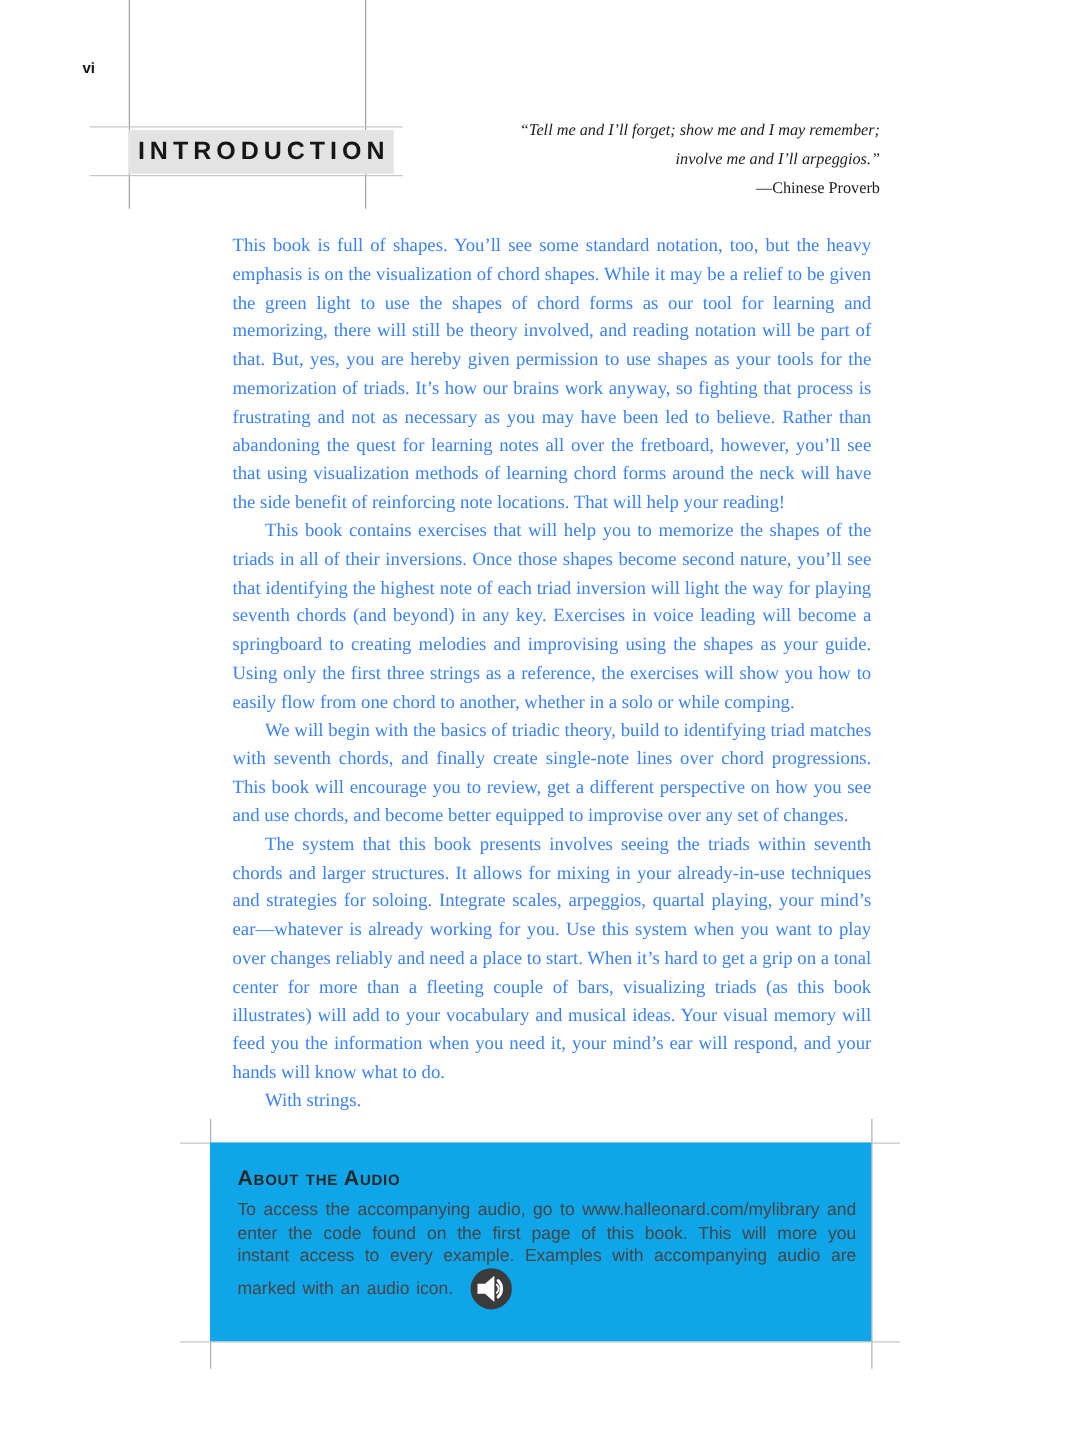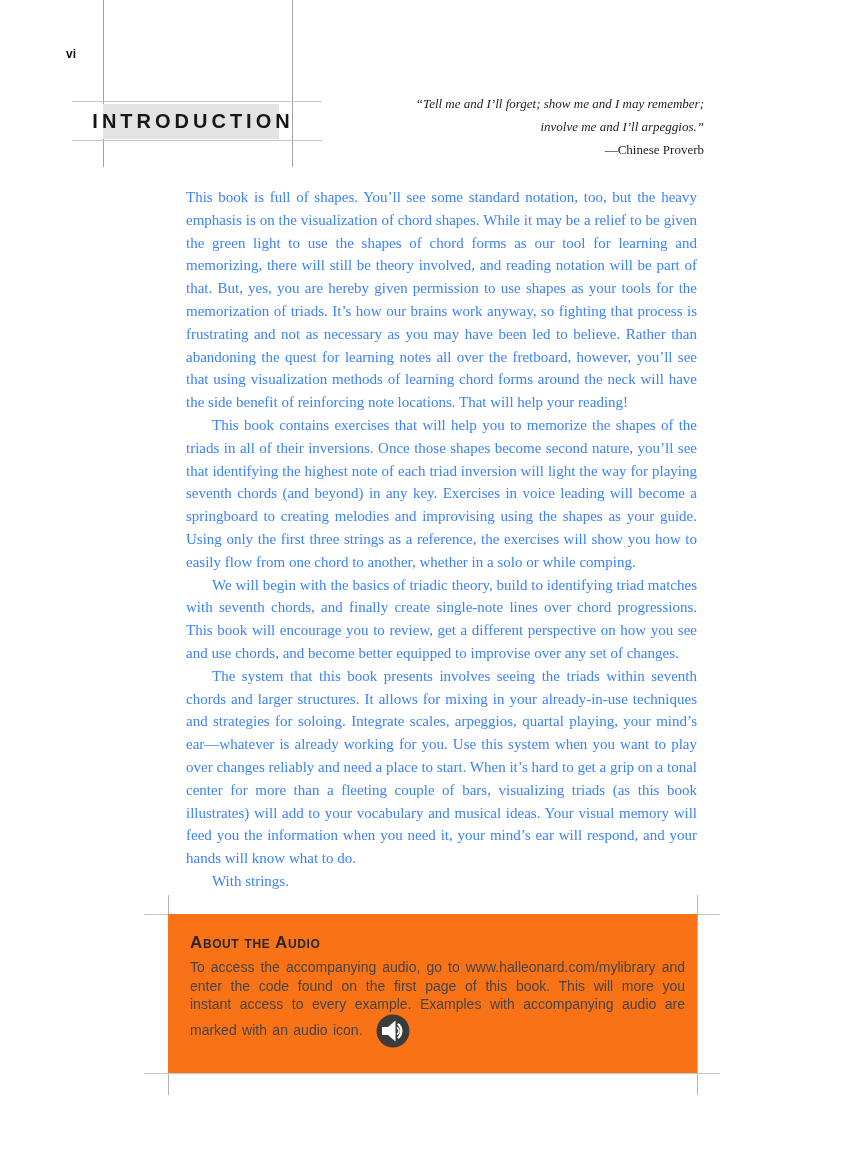--- a/index.html
+++ b/index.html
@@ -34,21 +34,21 @@
     font-family: "Liberation Sans", sans-serif;
     font-weight: bold;
     font-size: 12px;
     color: #111;
   }
 
   
   .intro-box {
     position: absolute;
     left: 103px; top: 104px;
-    width: 176px; height: 35px;
+    width: 212px; height: 35px;
     background: #e3e3e3;
     display: flex;
     align-items: center;
     justify-content: center;
   }
   .intro-box span {
     font-family: "Liberation Sans", sans-serif;
     font-weight: bold;
     font-size: 20px;
     letter-spacing: 4px;
@@ -81,21 +81,21 @@
     color: #3b82f6;
   }
   .body-text p { margin: 0; text-indent: 26px; }
   .body-text p:first-child { text-indent: 0; }
 
   
   .audio-box {
     position: absolute;
     left: 168px; top: 914px;
     width: 529px; height: 159px;
-    background: #f97316;
+    background: #0ea5e9;
     box-sizing: border-box;
     padding: 19px 12px 0 22px;
     font-family: "Liberation Sans", sans-serif;
   }
   .audio-heading {
     margin: 0 0 5px 0;
     font-size: 17px;
     font-weight: bold;
     font-variant: small-caps;
     letter-spacing: 0.6px;

